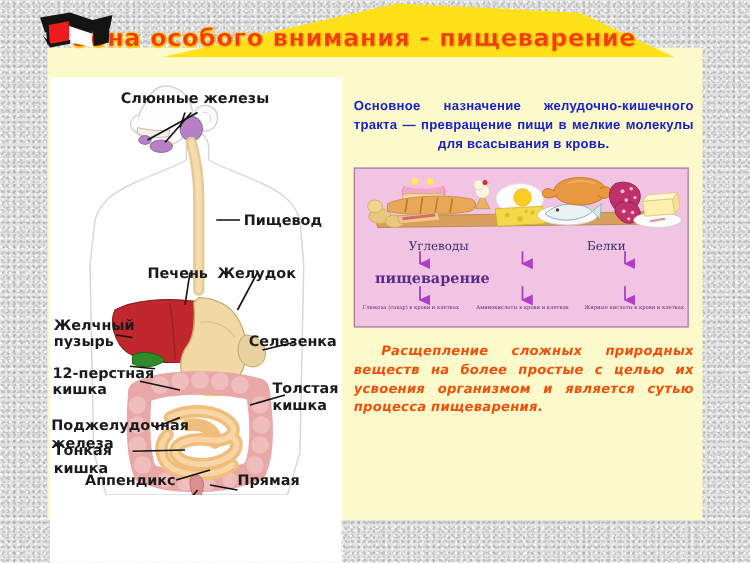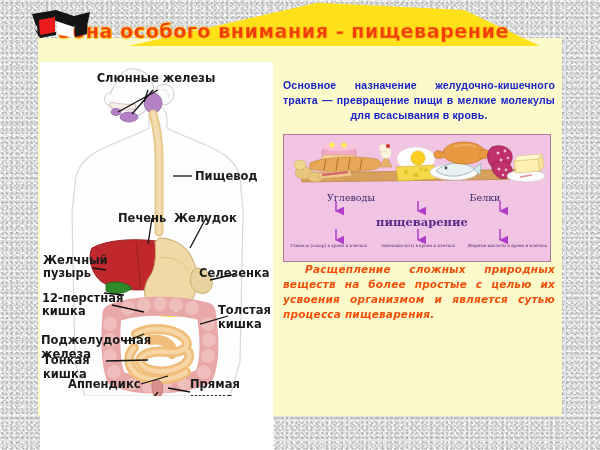--- a/index.html
+++ b/index.html
@@ -140,22 +140,22 @@
   }
   .nutrient-col { flex: 1; text-align: center; }
   .nutrient-name {
     font-family: "DejaVu Serif", serif;
     font-size: 9.5px;
     color: #3a2a6a;
     font-weight: normal;
   }
   #digest-word {
     position: absolute;
-    top: 80px; left: 4px; width: 268px;
-    text-align: center;
+    top: 80px; left: 16px; width: 268px;
+    text-align: left;
     font-family: "DejaVu Serif", serif;
     font-size: 11.5px;
     font-weight: bold;
     color: #5a2a8a;
   }
   .product-row {
     position: absolute;
     top: 108px; left: 0; width: 268px;
     display: flex;
   }
@@ -448,15 +448,15 @@
         </div>
         <div class="product-col">
           <span class="product-text">Аминокислоты в крови и клетках</span>
         </div>
         <div class="product-col">
           <span class="product-text">Жирные кислоты в крови и клетках</span>
         </div>
       </div>
     </div>
 
-    <p class="para-orange" style="">Расщепление сложных природных веществ на более простые с целью их усвоения организмом и является сутью процесса пищеварения.</p>
+    <p class="para-orange" style="margin-top:12px">Расщепление сложных природных веществ на более простые с целью их усвоения организмом и является сутью процесса пищеварения.</p>
   </div>
 </div>
 
 </body></html>

